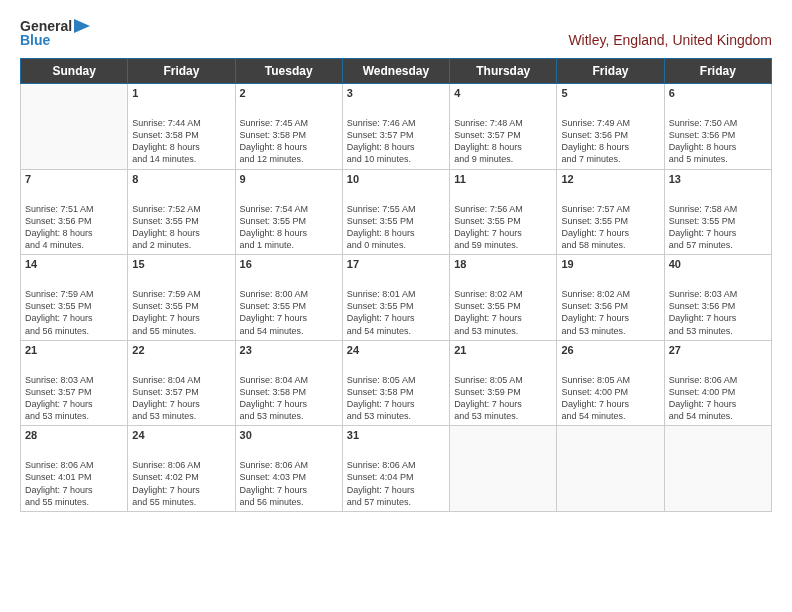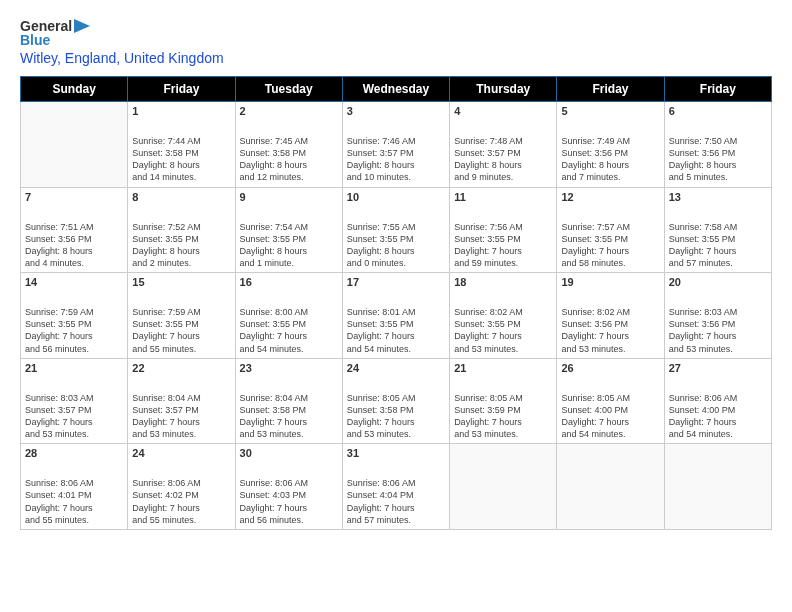--- a/index.html
+++ b/index.html
@@ -11,50 +11,49 @@
       overflow: hidden;
     }
     .page {
       width: 792px;
       height: 612px;
       padding: 18px 20px 10px 20px;
     }
     .header {
       display: flex;
       justify-content: space-between;
-      align-items: flex-start;
+      align-items: flex-end;
       margin-bottom: 10px;
-      flex-direction: column;
     }
     .logo {
       display: flex;
       align-items: center;
       gap: 4px;
     }
     .title-section {
       text-align: right;
     }
     .main-title {
       font-size: 28px;
       font-weight: bold;
       color: #333;
       line-height: 1.1;
     }
     .subtitle {
       font-size: 14px;
-      color: #1d4ed8;
+      color: #7f1d1d;
       margin-top: 2px;
     }
     .calendar {
       width: 100%;
       border-collapse: collapse;
       border: 1px solid #ccc;
     }
     .calendar th {
-      background-color: #000000;
+      background-color: #404040;
       color: #fff;
       font-size: 12px;
       font-weight: bold;
       padding: 5px 4px;
       text-align: center;
       border: 1px solid #1e6aa0;
     }
     .calendar td {
       border: 1px solid #ccc;
       vertical-align: top;
@@ -190,21 +189,21 @@
           </td>
           <td>
             <div class="day-number">18</div>
             <div class="day-info">Sunrise: 8:02 AM<br>Sunset: 3:55 PM<br>Daylight: 7 hours<br>and 53 minutes.</div>
           </td>
           <td>
             <div class="day-number">19</div>
             <div class="day-info">Sunrise: 8:02 AM<br>Sunset: 3:56 PM<br>Daylight: 7 hours<br>and 53 minutes.</div>
           </td>
           <td>
-            <div class="day-number">20</div>
+            <div class="day-number">40</div>
             <div class="day-info">Sunrise: 8:03 AM<br>Sunset: 3:56 PM<br>Daylight: 7 hours<br>and 53 minutes.</div>
           </td>
         </tr>
         <tr>
           <td>
             <div class="day-number">21</div>
             <div class="day-info">Sunrise: 8:03 AM<br>Sunset: 3:57 PM<br>Daylight: 7 hours<br>and 53 minutes.</div>
           </td>
           <td>
             <div class="day-number">22</div>

